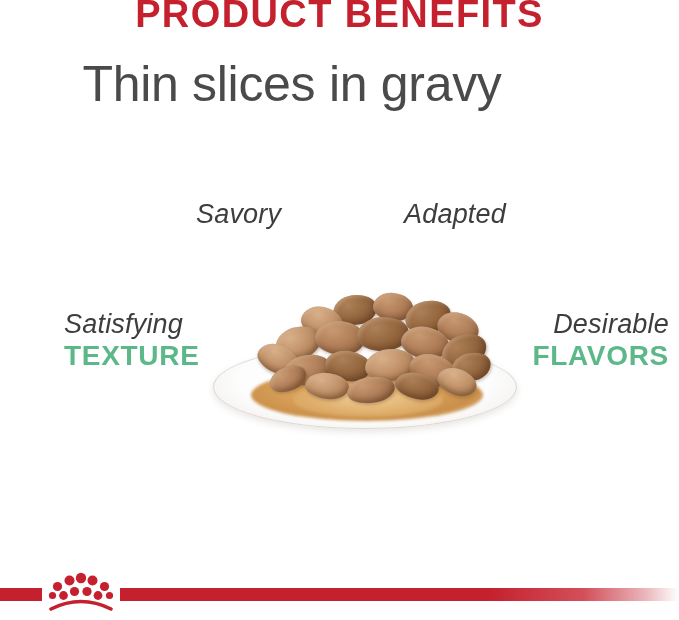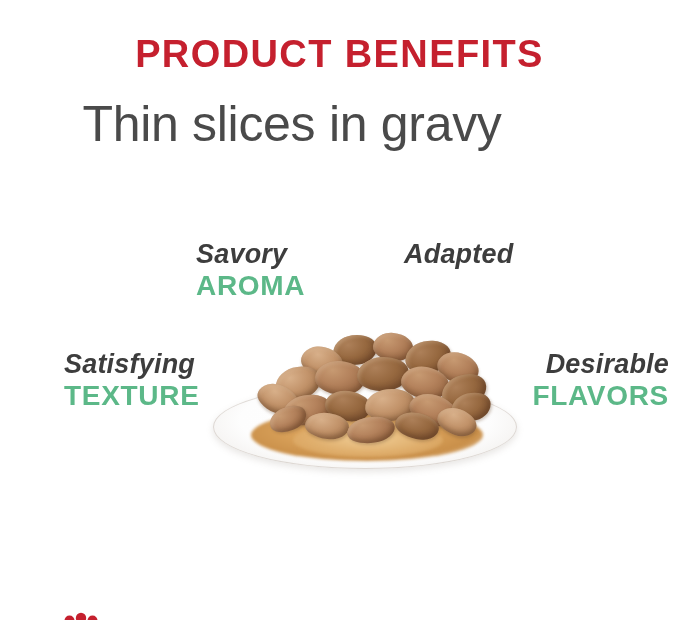--- a/index.html
+++ b/index.html
@@ -13,21 +13,20 @@
     position: relative;
     overflow: hidden;
     font-family: "Liberation Sans", sans-serif;
     -webkit-font-smoothing: antialiased;
   }
 
   #page {
     position: absolute;
     inset: 0;
     background: #ffffff;
-    margin-top: 40px;
   }
 
   
   .eyebrow {
     position: absolute;
     top: -7px;
     left: 0;
     width: 679px;
     text-align: center;
     font-size: 38px;
@@ -53,21 +52,21 @@
 
   
   .benefit {
     position: absolute;
     line-height: 1.08;
     white-space: nowrap;
   }
   .benefit .adj {
     display: block;
     font-style: italic;
-    font-weight: 700;
+    font-weight: 400;
     color: #3d3d3d;
     font-size: 27px;
     letter-spacing: 0.2px;
   }
   .benefit .noun {
     display: block;
     font-weight: bold;
     color: #5cb888;
     font-size: 28px;
     letter-spacing: 0.7px;
@@ -185,21 +184,20 @@
 <body>
 
 <div id="page">
 
   <div class="eyebrow">PRODUCT BENEFITS</div>
 
   <div class="headline">Thin slices in gravy</div>
 
   <div class="benefit b-aroma">
     <span class="adj">Savory</span>
-    <span class="noun">AROMA</span>
   </div>
 
   <div class="benefit b-consistency">
     <span class="adj">Adapted</span>
   </div>
 
   <div class="benefit b-flavors">
     <span class="adj">Desirable</span>
     <span class="noun">FLAVORS</span>
   </div>

